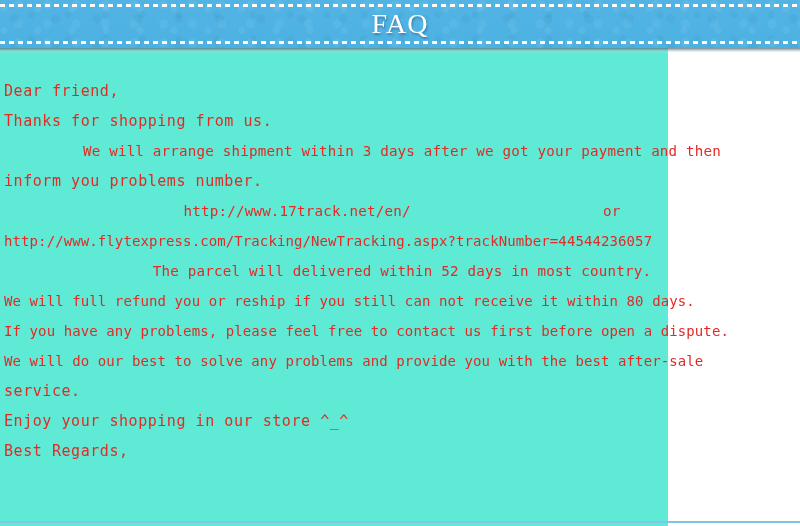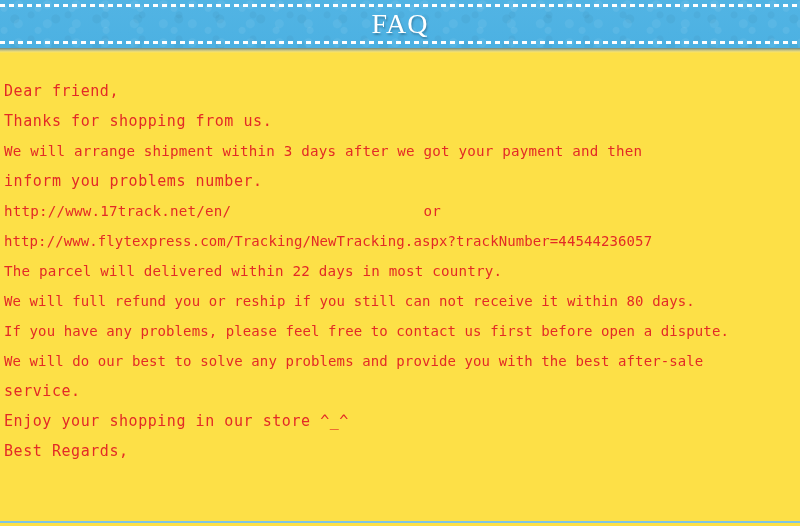--- a/index.html
+++ b/index.html
@@ -9,23 +9,23 @@
   body {
     width: 800px;
     height: 526px;
     background: #ffffff;
     font-family: "DejaVu Sans Mono", monospace;
     overflow: hidden;
   }
 
   .page {
     position: relative;
-    width: 800px;
+    width: 668px;
     height: 526px;
-    background: #fde047;
+    background: #5eead4;
     box-sizing: border-box;
   }
 
   
   .faq-banner {
     position: relative;
     width: 800px;
     height: 48px;
     background-color: #4fb3e3;
     background-image:
@@ -94,20 +94,21 @@
     font-family: "DejaVu Sans Mono", monospace;
     font-size: 15px;
     color: #e32a26;
     white-space: pre;
     letter-spacing: 0.55px;
   }
 
   .line.small {
     font-size: 14.2px;
     letter-spacing: 0.2px;
+    text-align: center;
   }
 
   .line.tight {
     font-size: 14px;
     letter-spacing: 0.1px;
   }
 
   .footer-rule {
     position: absolute;
     left: 0;
@@ -129,21 +130,21 @@
   </div>
   <div class="banner-shadow"></div>
 
   <div class="body-text">
     <div class="line">Dear friend,</div>
     <div class="line">Thanks for shopping from us.</div>
     <div class="line small">We will arrange shipment within 3 days after we got your payment and then</div>
     <div class="line">inform you problems number.</div>
     <div class="line small">http://www.17track.net/en/                      or</div>
     <div class="line tight">http://www.flytexpress.com/Tracking/NewTracking.aspx?trackNumber=44544236057</div>
-    <div class="line small">The parcel will delivered within 22 days in most country.</div>
+    <div class="line small">The parcel will delivered within 52 days in most country.</div>
     <div class="line tight">We will full refund you or reship if you still can not receive it within 80 days.</div>
     <div class="line tight">If you have any problems, please feel free to contact us first before open a dispute.</div>
     <div class="line tight">We will do our best to solve any problems and provide you with the best after-sale</div>
     <div class="line">service.</div>
     <div class="line">Enjoy your shopping in our store ^_^</div>
     <div class="line">Best Regards,</div>
   </div>
 
   <div class="footer-rule"></div>
 

